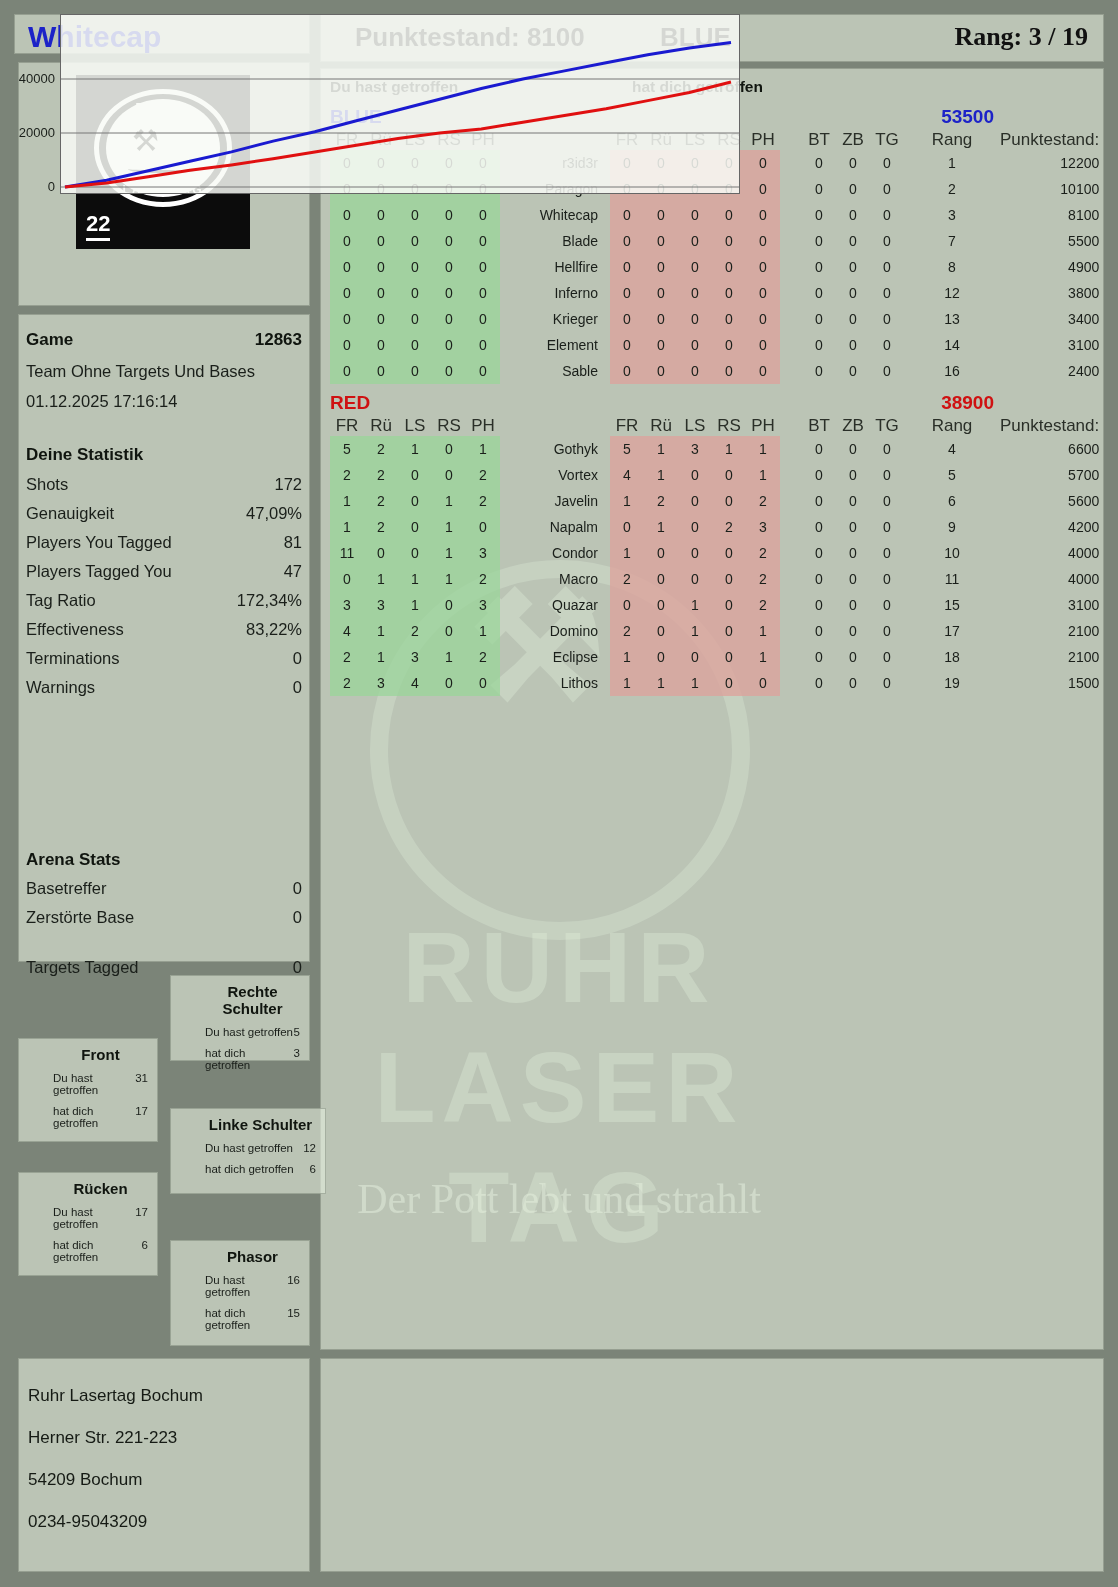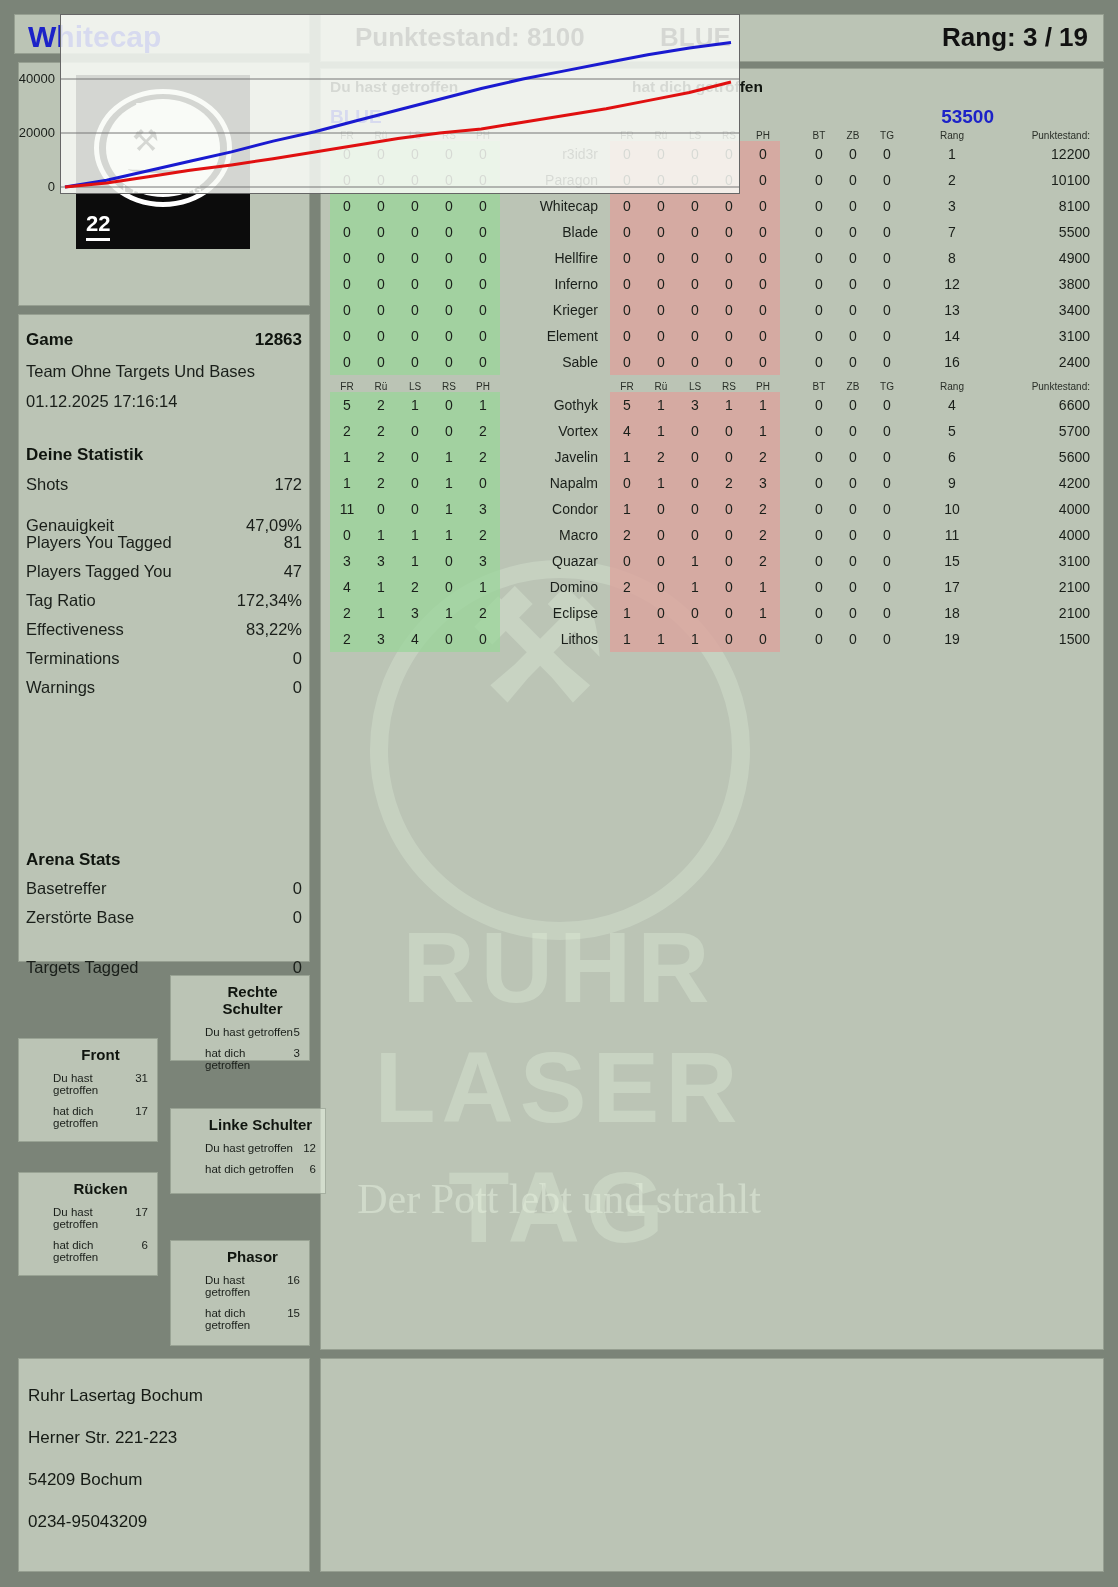--- a/index.html
+++ b/index.html
@@ -55,21 +55,21 @@
   #hdr-score {
     position:absolute; left:355px; top:22px; z-index:3;
     font-size:26px; font-weight:bold; color:#111;
   }
   #hdr-team {
     position:absolute; left:660px; top:22px; z-index:3;
     font-size:26px; font-weight:bold; color:#111;
   }
   #hdr-rank {
     position:absolute; right:30px; top:22px; z-index:3;
-    font-size:26px; font-weight:bold; color:#111;
+    font-size:26px; font-weight:bold; color:#111;font-family:Liberation Serif, serif;
   }
 
   
   #logo-panel { left:18px; top:62px; width:292px; height:244px; }
   .logo-box {
     position:absolute; left:76px; top:75px; width:174px; height:174px;
     background:#0c0c0c; z-index:3; color:#fff;
   }
   .logo-ring {
     position:absolute; left:18px; top:14px; width:138px; height:118px;
@@ -134,21 +134,21 @@
   #mh-them { left:632px; top:78px; }
 
   table.scores {
     position:absolute; z-index:3; border-collapse:collapse;
     font-size:14px; color:#1a1f1a;
   }
   table.scores td, table.scores th { padding:0; margin:0; }
   .teamhdr { font-size:19px; font-weight:bold; }
   .teamhdr.blue { color:#1c22c8; }
   .teamhdr.red { color:#cf1111; }
-  .colhdr { font-size:10px; color:#2a2f28; text-align:center; }
+  .colhdr { font-size:17px; color:#2a2f28; text-align:center; }
   .numcell { text-align:center; width:34px; }
   .greenbg { background:rgba(152,214,152,0.72); }
   .redbg { background:rgba(221,163,156,0.78); }
   .namecell { text-align:right; width:110px; padding-right:12px !important; }
   .gapcell { width:22px; }
   .ptscell { text-align:right; width:96px; padding-right:6px !important; }
   .rankcell { text-align:center; width:44px; }
   .rowh { height:26px; }
 
   
@@ -202,21 +202,21 @@
   <span>01.12.2025 17:16:14</span>
 </div>
 
 <div class="ltitle" style="top:445px;">
   <span>Deine Statistik</span>
 </div>
 <div class="lrow" style="top:475px;gap:44px;">
   <span class="lbl">Shots</span>
   <span class="val">172</span>
 </div>
-<div class="lrow" style="top:504px;margin-top:12px;">
+<div class="lrow" style="top:504px;">
   <span class="lbl">Genauigkeit</span>
   <span class="val">47,09%</span>
 </div>
 <div class="lrow" style="top:533px;">
   <span class="lbl">Players You Tagged</span>
   <span class="val">81</span>
 </div>
 <div class="lrow" style="top:562px;">
   <span class="lbl">Players Tagged You</span>
   <span class="val">47</span>
@@ -517,20 +517,25 @@
         <td class="gapcell"></td>
         <td class="numcell">0</td>
         <td class="numcell">0</td>
         <td class="numcell">0</td>
         <td class="rankcell">16</td>
         <td class="ptscell">2400</td>
       </tr>
       <tr>
         <td colspan="16" style="height: 6px;"></td>
       </tr>
+      <tr class="rowh">
+        <td colspan="6" class="teamhdr red">RED</td>
+        <td colspan="9"></td>
+        <td class="teamhdr red ptscell">38900</td>
+      </tr>
       <tr>
         <td class="colhdr numcell">FR</td>
         <td class="colhdr numcell">Rü</td>
         <td class="colhdr numcell">LS</td>
         <td class="colhdr numcell">RS</td>
         <td class="colhdr numcell">PH</td>
         <td class="namecell"></td>
         <td class="colhdr numcell">FR</td>
         <td class="colhdr numcell">Rü</td>
         <td class="colhdr numcell">LS</td>

